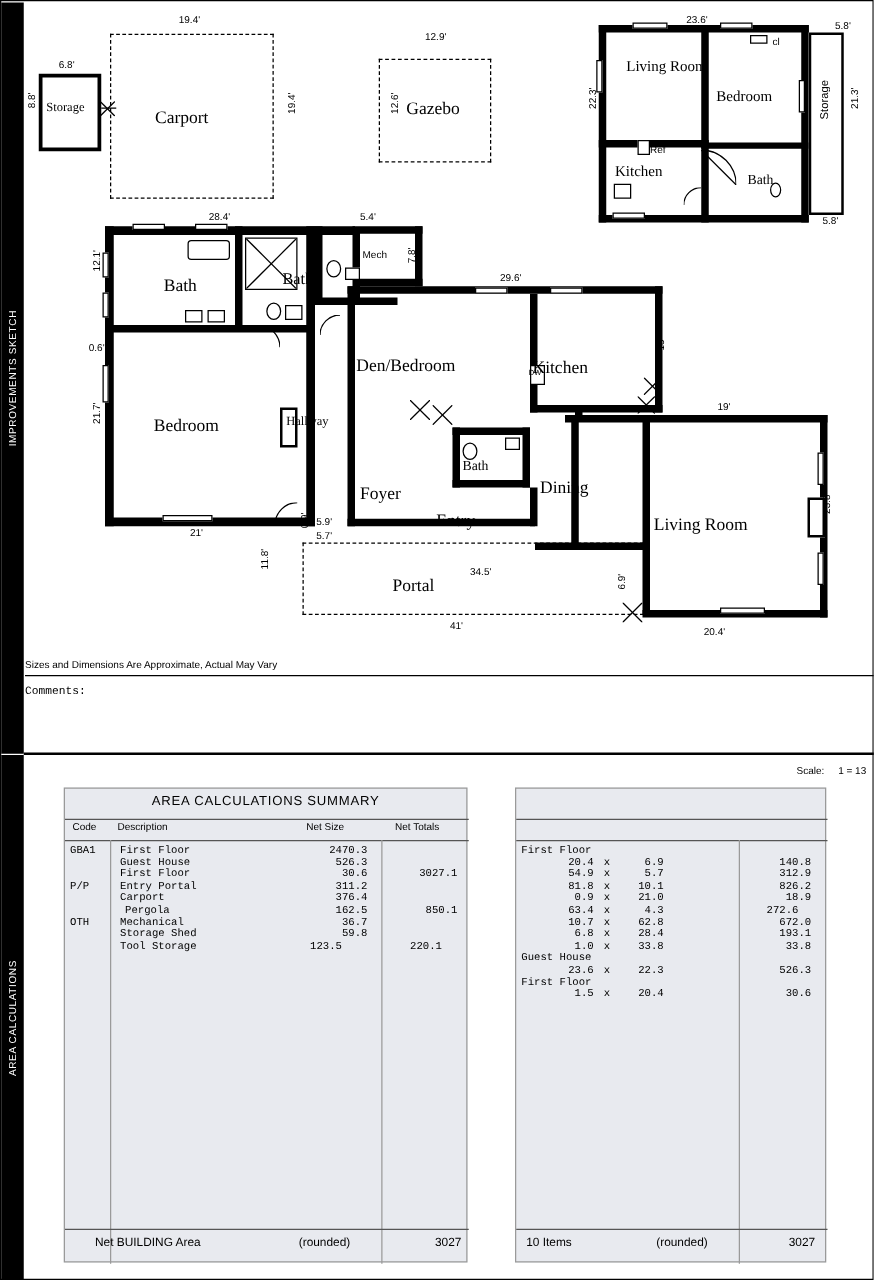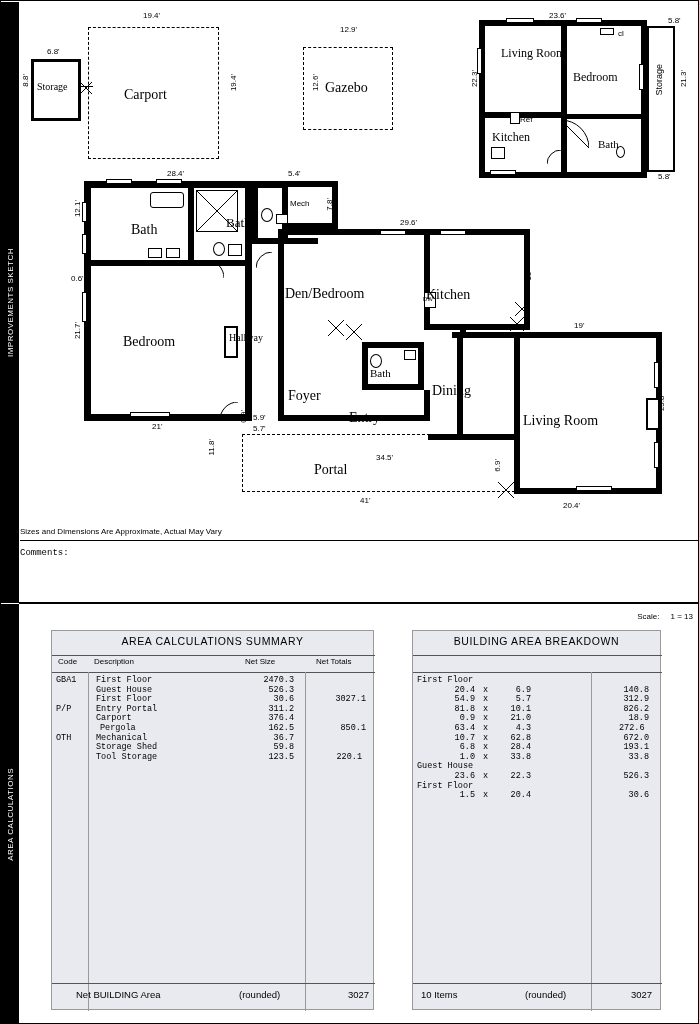--- a/index.html
+++ b/index.html
@@ -347,33 +347,32 @@
           </div>
           <div style="position: absolute; left: 0px; top: 67.2px; width: 323px; height: 9.6px;">
             <span class="mono" style="position: absolute; left: 4px;"></span>
             <span class="mono" style="position: absolute; left: 44px;">Storage Shed</span>
             <span class="mono" style="position: absolute; left: 196px; text-align: right; width: 46px;">59.8</span>
             <span class="mono" style="position: absolute; left: 268px; text-align: right; width: 46px;"></span>
           </div>
           <div style="position: absolute; left: 0px; top: 76.8px; width: 323px; height: 9.6px;">
             <span class="mono" style="position: absolute; left: 4px;"></span>
             <span class="mono" style="position: absolute; left: 44px;">Tool Storage</span>
-            <span class="mono" style="position: absolute; left: 196px; text-align: right; width: 46px;">123.5</span>
-            <span class="mono" style="position: absolute; left: 264px; text-align: right; width: 46px;">220.1</span>
+            <span class="mono" style="position: absolute; left: 196px; text-align: left; width: 46px;">123.5</span>
+            <span class="mono" style="position: absolute; left: 276px; width: 46px;">220.1</span>
           </div>
         </div>
 
       <div class="rule" style="left:0;top:352px;width:323px;"></div>
       <div class="footer" style="left:24px;top:358px;">Net BUILDING Area</div>
       <div class="footer" style="left:187px;top:358px;">(rounded)</div>
       <div class="footer" style="left:296px;top:358px;">3027</div>
     </div>
 
     <div class="tbl" style="left:392px;top:24px;width:249px;height:380px;">
-      <div class="tbl-title">BUILDING  AREA  BREAKDOWN</div>
       <div class="rule" style="left:0;top:24px;width:249px;"></div>
       <div class="rule" style="left:0;top:41px;width:249px;"></div>
       <div class="vrule" style="left:178px;top:41px;height:339px;"></div>
 
       <div id="breakdown-rows" style="position:absolute;left:0;top:44px;width:249px;">
           <div class="mono" style="position: absolute; left: 4px; top: 0px;">First Floor</div>
           <div style="position: absolute; left: 0px; top: 9.6px; width: 249px; height: 9.6px;">
             <span class="mono" style="position: absolute; left: 28px; width: 34px; text-align: right;">20.4</span>
             <span class="mono" style="position: absolute; left: 70px;">x</span>
             <span class="mono" style="position: absolute; left: 84px; width: 34px; text-align: right;">6.9</span>
@@ -394,21 +393,21 @@
           <div style="position: absolute; left: 0px; top: 38.4px; width: 249px; height: 9.6px;">
             <span class="mono" style="position: absolute; left: 28px; width: 34px; text-align: right;">0.9</span>
             <span class="mono" style="position: absolute; left: 70px;">x</span>
             <span class="mono" style="position: absolute; left: 84px; width: 34px; text-align: right;">21.0</span>
             <span class="mono" style="position: absolute; left: 190px; width: 46px; text-align: right;">18.9</span>
           </div>
           <div style="position: absolute; left: 0px; top: 48px; width: 249px; height: 9.6px;">
             <span class="mono" style="position: absolute; left: 28px; width: 34px; text-align: right;">63.4</span>
             <span class="mono" style="position: absolute; left: 70px;">x</span>
             <span class="mono" style="position: absolute; left: 84px; width: 34px; text-align: right;">4.3</span>
-            <span class="mono" style="position: absolute; left: 206px; width: 46px; text-align: left;">272.6</span>
+            <span class="mono" style="position: absolute; left: 190px; width: 46px; text-align: center;">272.6</span>
           </div>
           <div style="position: absolute; left: 0px; top: 57.6px; width: 249px; height: 9.6px;">
             <span class="mono" style="position: absolute; left: 28px; width: 34px; text-align: right;">10.7</span>
             <span class="mono" style="position: absolute; left: 70px;">x</span>
             <span class="mono" style="position: absolute; left: 84px; width: 34px; text-align: right;">62.8</span>
             <span class="mono" style="position: absolute; left: 190px; width: 46px; text-align: right;">672.0</span>
           </div>
           <div style="position: absolute; left: 0px; top: 67.2px; width: 249px; height: 9.6px;">
             <span class="mono" style="position: absolute; left: 28px; width: 34px; text-align: right;">6.8</span>
             <span class="mono" style="position: absolute; left: 70px;">x</span>

